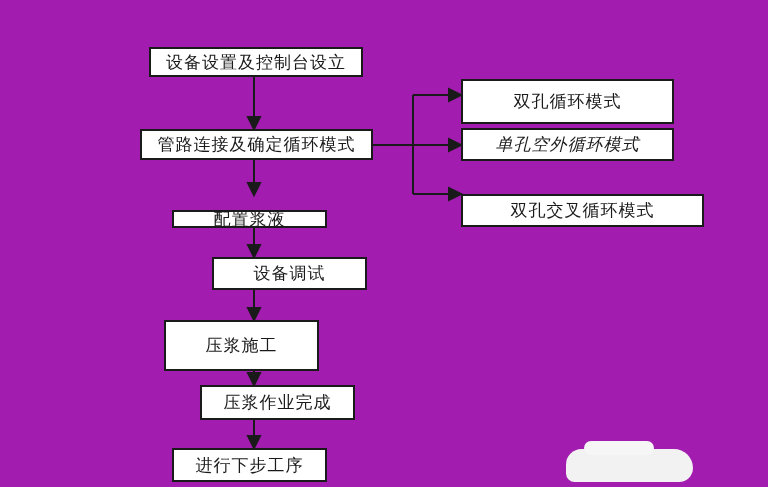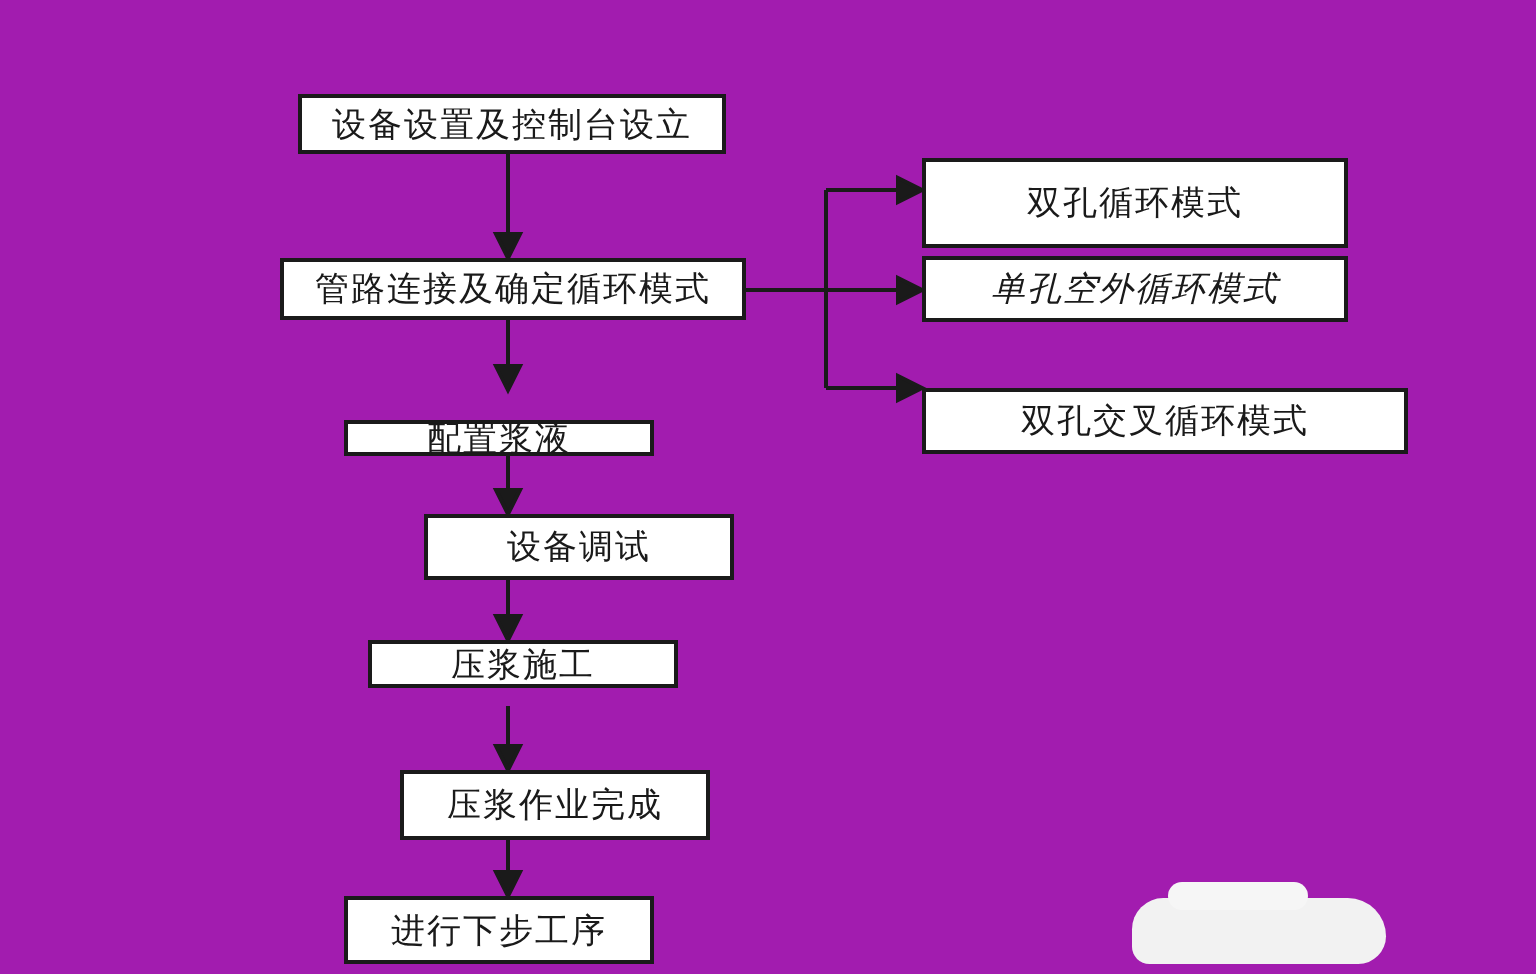--- a/index.html
+++ b/index.html
@@ -34,21 +34,21 @@
     align-items: center;
     justify-content: center;
     white-space: nowrap;
     text-align: center;
   }
   
   .n-setup    { left: 149px; top: 47px;  width: 214px; height: 30px; }
   .n-pipeline { left: 140px; top: 129px; width: 233px; height: 31px; }
   .n-slurry   { left: 172px; top: 210px; width: 155px; height: 18px; }
   .n-debug    { left: 172px; top: 257px; width: 155px; height: 33px; margin-left: 40px; }
-  .n-grout    { left: 184px; top: 320px; width: 155px; height: 24px; }
+  .n-grout    { left: 164px; top: 320px; width: 155px; height: 51px; }
   .n-complete { left: 172px; top: 385px; width: 155px; height: 35px; margin-left: 28px; }
   .n-next     { left: 172px; top: 448px; width: 155px; height: 34px; }
   
   .n-mode-a   { left: 461px; top: 79px;  width: 213px; height: 45px; }
   .n-mode-b   { left: 461px; top: 128px; width: 213px; height: 33px; font-style: italic; }
   .n-mode-c   { left: 461px; top: 177px; width: 243px; height: 33px; margin-top: 17px; }
   .watermark {
     position: absolute;
     left: 566px;
     top: 449px;

